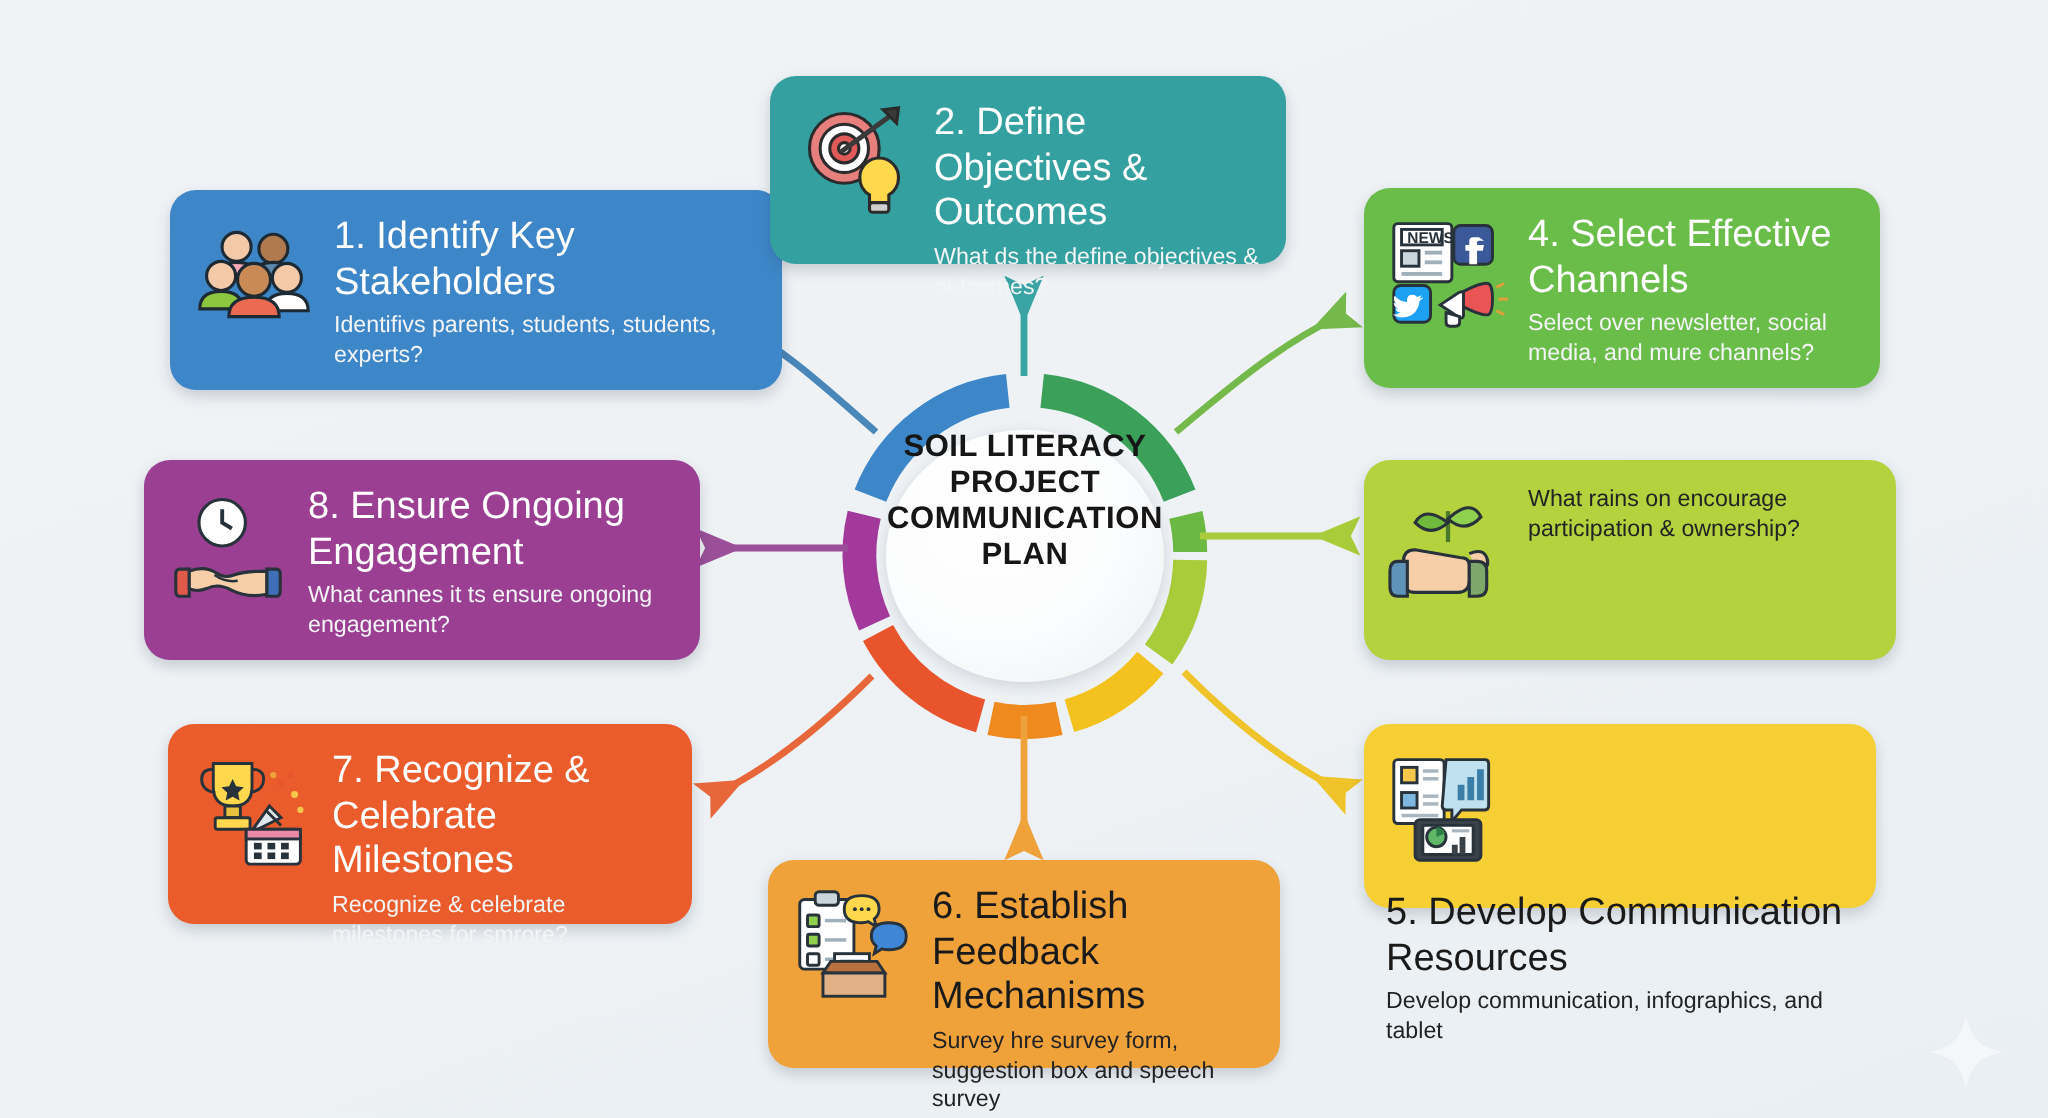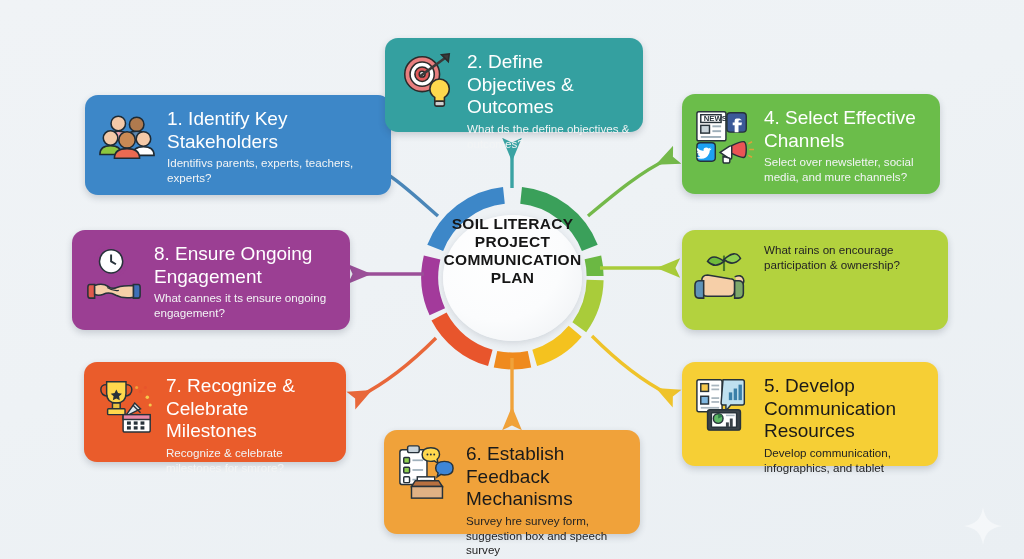--- a/index.html
+++ b/index.html
@@ -108,21 +108,21 @@
   .light .ttl, .light .sub { color: #ffffff; }
   .light .sub { color: #f2f4f5; }
   .dark .ttl { color: #1a1a1a; }
   .dark .sub { color: #232323; }
 
   
   #card-1 { left: 85px;  top: 95px;  width: 306px; height: 100px; }
   #card-2 { left: 385px; top: 38px;  width: 258px; height: 94px;  }
   #card-3 { left: 682px; top: 94px;  width: 258px; height: 100px; }
   #card-4 { left: 682px; top: 230px; width: 266px; height: 100px; }
-  #card-5 { left: 682px; top: 362px; width: 256px; height: 104px; }
+  #card-5 { left: 682px; top: 362px; width: 256px; height: 92px; flex-direction: column; }
   #card-6 { left: 384px; top: 430px; width: 256px; height: 104px; }
   #card-7 { left: 84px;  top: 362px; width: 262px; height: 100px; }
   #card-8 { left: 72px;  top: 230px; width: 278px; height: 100px; }
 </style>
 </head>
 <body>
 
 <div id="stage">
 
   <div id="wheel">
@@ -207,21 +207,21 @@
           <path d="M3,49 q0,-9 11,-9 q11,0 11,9 z" fill="#8cc63f"></path>
           <circle cx="48" cy="33" r="7.5" fill="#f3c9a8"></circle>
           <path d="M37,50 q0,-9 11,-9 q11,0 11,9 z" fill="#ffffff"></path>
           <circle cx="31" cy="34" r="8.5" fill="#c98a55"></circle>
           <path d="M18,53 q0,-10 13,-10 q13,0 13,10 z" fill="#ea6a52"></path>
         </g>
       </svg>
     </div>
     <div class="body">
       <p class="ttl">1. Identify Key Stakeholders</p>
-      <p class="sub">Identifivs parents, experts, teachers, experts?</p>
+      <p class="sub">Identifivs parents, students, students, experts?</p>
     </div>
   </div>
 
   <div class="card light" id="card-2" style="background:#34a0a0">
     <div class="ico">
       <svg viewBox="0 0 62 62" width="60" height="60">
         <g stroke="#2b2b2b" stroke-width="1.6">
           <circle cx="26" cy="25" r="18" fill="#e87f7f"></circle>
           <circle cx="26" cy="25" r="12.5" fill="#ffffff"></circle>
           <circle cx="26" cy="25" r="7.5" fill="#e05a5a"></circle>

